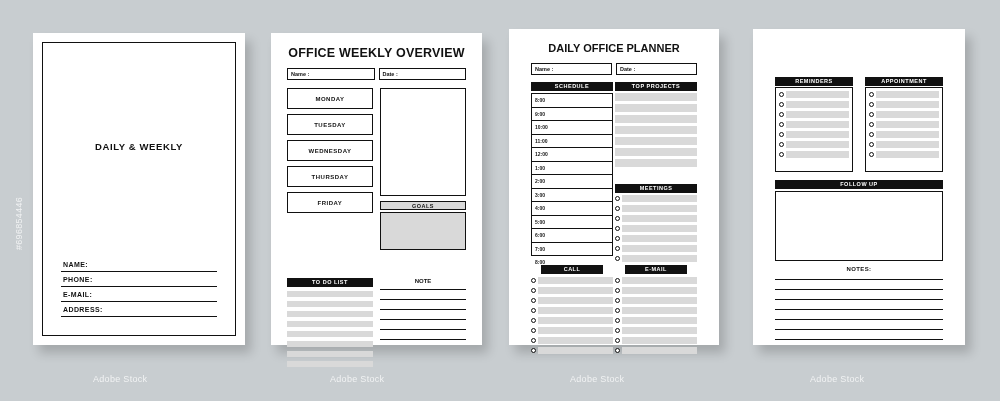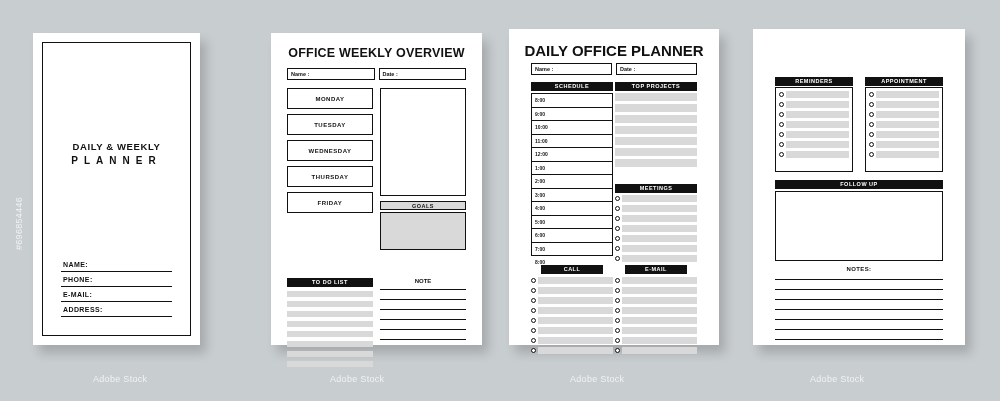--- a/index.html
+++ b/index.html
@@ -22,21 +22,21 @@
   .wm.rot { transform:rotate(-90deg); transform-origin:left top; }
 
   
   .page {
     position:absolute; background:#fff;
     box-shadow: 6px 8px 10px rgba(0,0,0,.18);
   }
   .page .inner { position:absolute; inset:0; }
 
   
-  #page1 { left:33px; top:33px; width:167px; height:312px; }
+  #page1 { left:33px; top:33px; width:212px; height:312px; }
   .p1-frame {
     position:absolute; left:9px; top:9px; right:9px; bottom:9px;
     border:1px solid #111;
   }
   .p1-title-wrap { position:absolute; left:0; right:0; top:108px; text-align:center; }
   .t-daily { font-size:9.5px; font-weight:bold; letter-spacing:.6px; color:#111; }
   .t-office { font-size:38px; font-weight:bold; letter-spacing:1px; color:#111; line-height:1.0; margin-top:2px; }
   .t-planner { font-size:10px; font-weight:bold; letter-spacing:6px; color:#111; margin-top:3px; }
   .p1-fields { position:absolute; left:28px; right:28px; bottom:28px; }
   .p1-row {
@@ -79,21 +79,21 @@
   .p2-goals-box { position:absolute; right:16px; top:179px; width:86px; height:38px; border:1px solid #111; background:#d9d9d9; }
   .p2-todo-lbl { position:absolute; left:16px; top:245px; width:86px; }
   .p2-note-lbl { position:absolute; right:16px; top:245px; width:86px; text-align:center; font-size:6px; font-weight:bold; color:#111; }
   .p2-todo-lines { position:absolute; left:16px; top:258px; width:86px; }
   .line-grey { height:6px; background:#d9d9d9; margin-bottom:4px; }
   .p2-note-lines { position:absolute; right:16px; top:256px; width:86px; }
   .line-rule { height:0; border-bottom:1px solid #111; margin-bottom:9px; }
 
   
   #page3 { left:509px; top:29px; width:210px; height:316px; }
-  .p3-h { font-size:15px; margin-top:13px; }
+  .p3-h { font-size:11px; margin-top:13px; }
   .p3-nd { position:absolute; left:22px; right:22px; top:34px; }
   .p3-sched-lbl { position:absolute; left:22px; top:53px; width:82px; }
   .p3-sched-box { position:absolute; left:22px; top:64px; width:82px; height:163px; border:1px solid #111; }
   .sched-row {
     height:13.5px; border-bottom:1px solid #111; font-size:5px; color:#111;
     padding-left:3px; line-height:13px; font-weight:bold;
   }
   .sched-row:last-child { border-bottom:none; }
   .p3-top-lbl { position:absolute; right:22px; top:53px; width:82px; }
   .p3-top-box { position:absolute; right:22px; top:64px; width:82px; }
@@ -129,21 +129,20 @@
   <div class="wm" style="left:330px; top:374px;">Adobe Stock</div>
   <div class="wm" style="left:570px; top:374px;">Adobe Stock</div>
   <div class="wm" style="left:810px; top:374px;">Adobe Stock</div>
   <div class="wm rot" style="left:690px; top:330px;">#696854446</div>
 
   <div class="page" id="page1">
     <div class="inner">
       <div class="p1-frame"></div>
       <div class="p1-title-wrap">
         <div class="t-daily">DAILY &amp; WEEKLY</div>
-        <div class="t-planner">PLANNER</div>
       </div>
       <div class="p1-fields">
         <div class="p1-row">NAME:</div>
         <div class="p1-row">PHONE:</div>
         <div class="p1-row">E-MAIL:</div>
         <div class="p1-row">ADDRESS:</div>
       </div>
     </div>
   </div>
 

